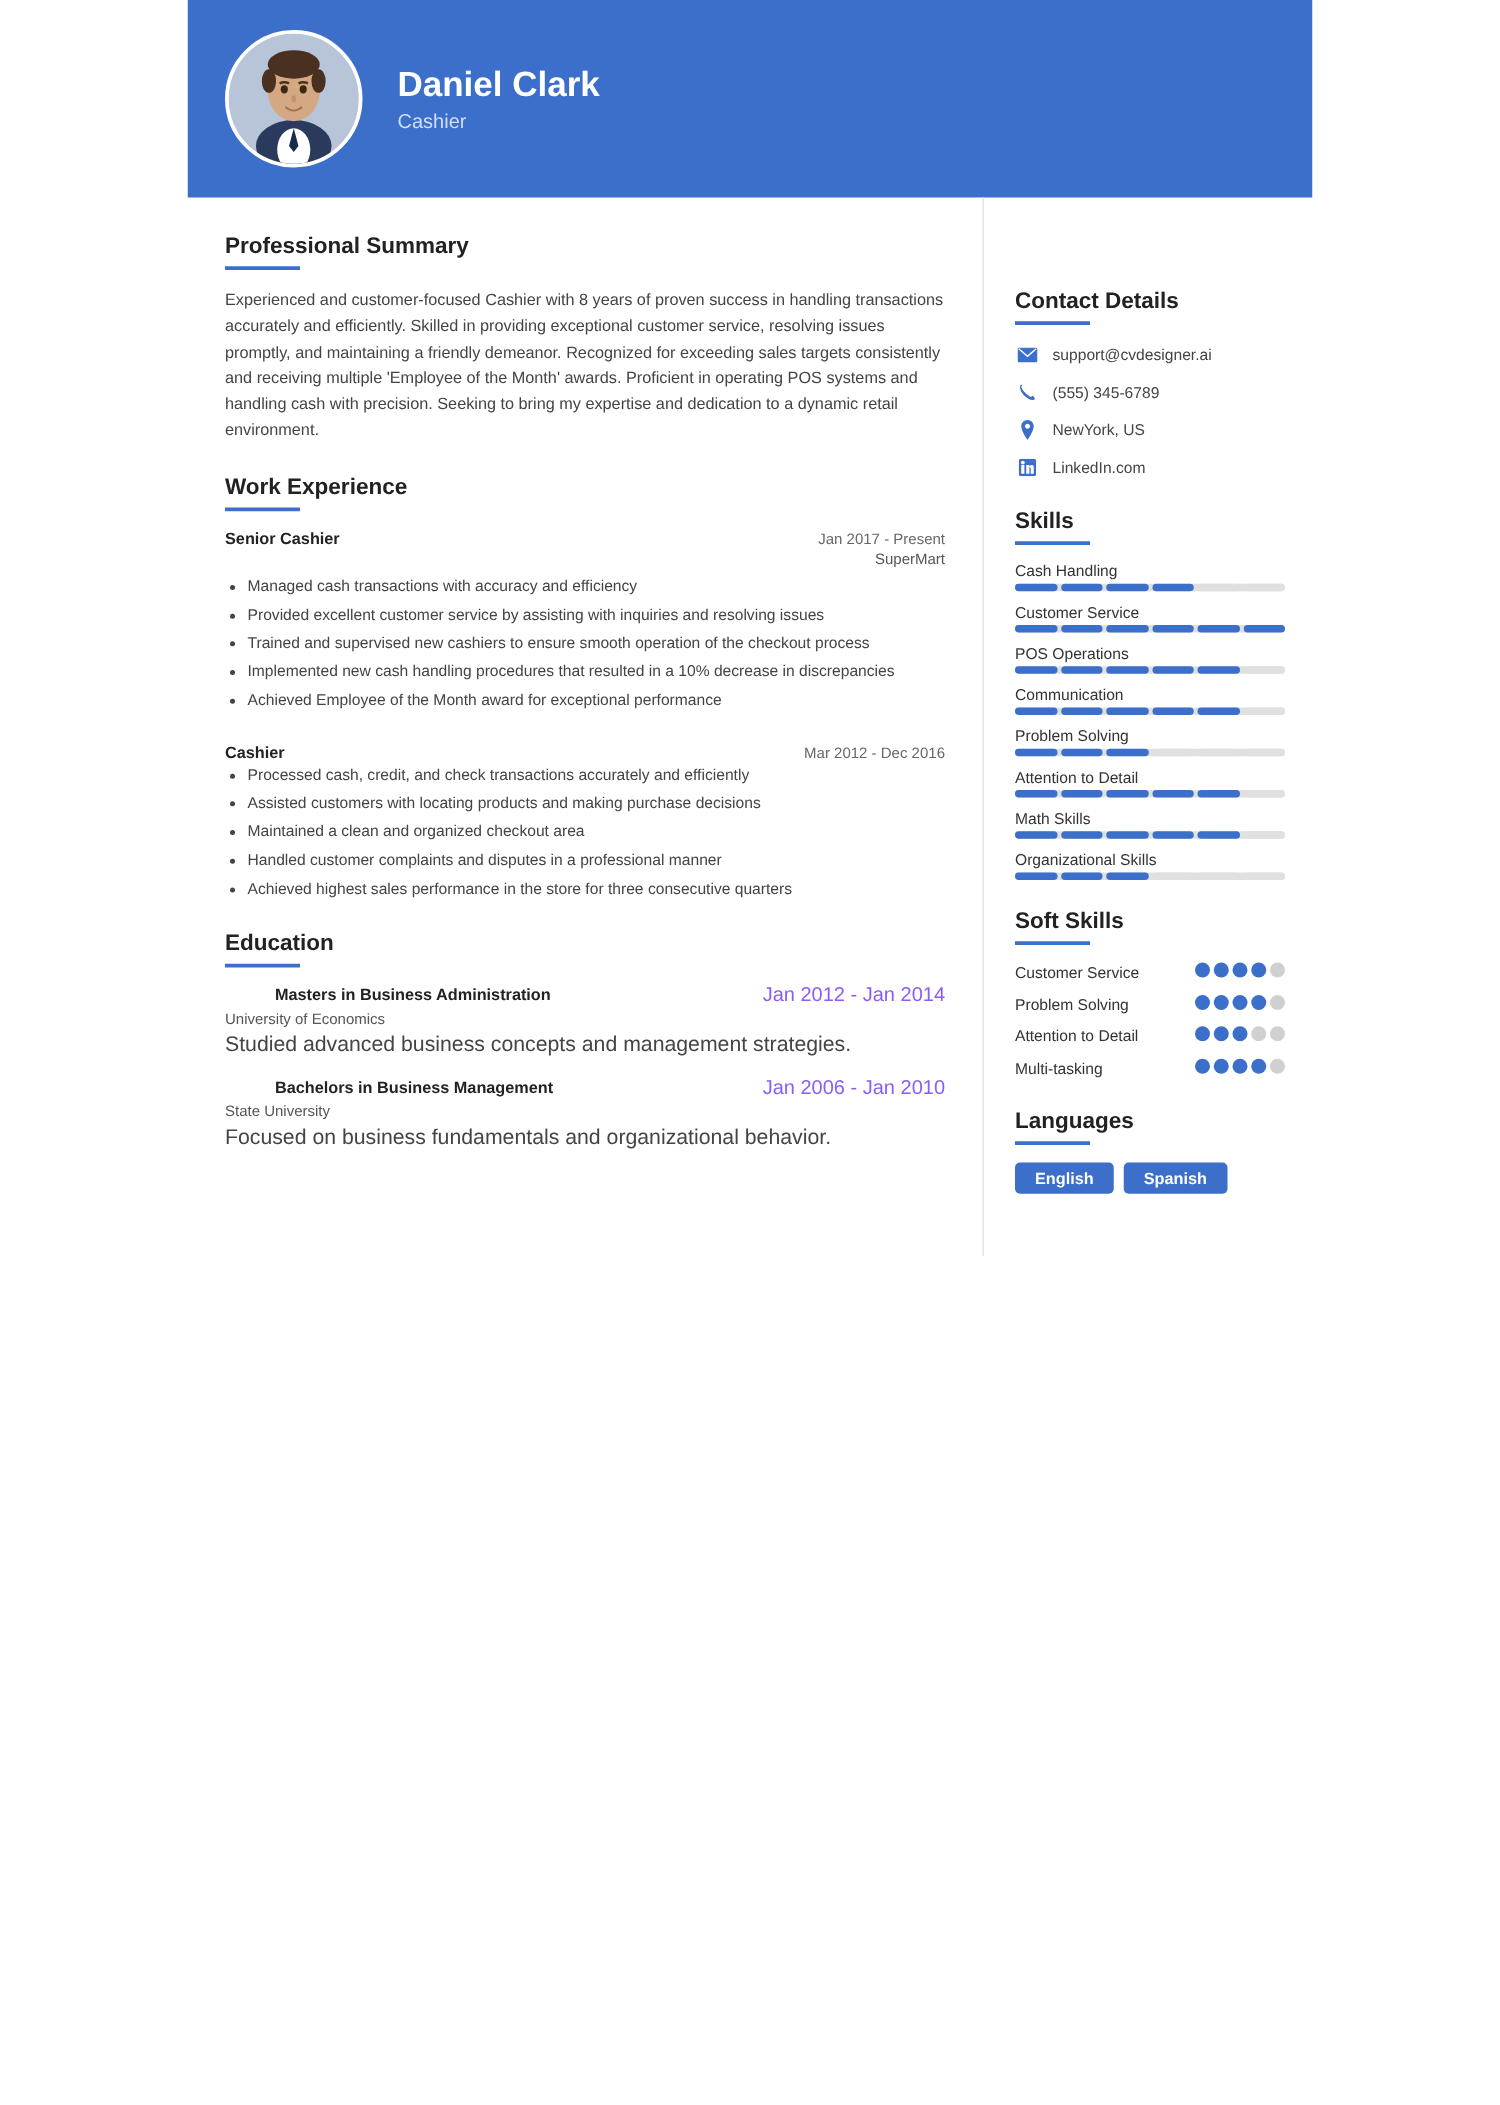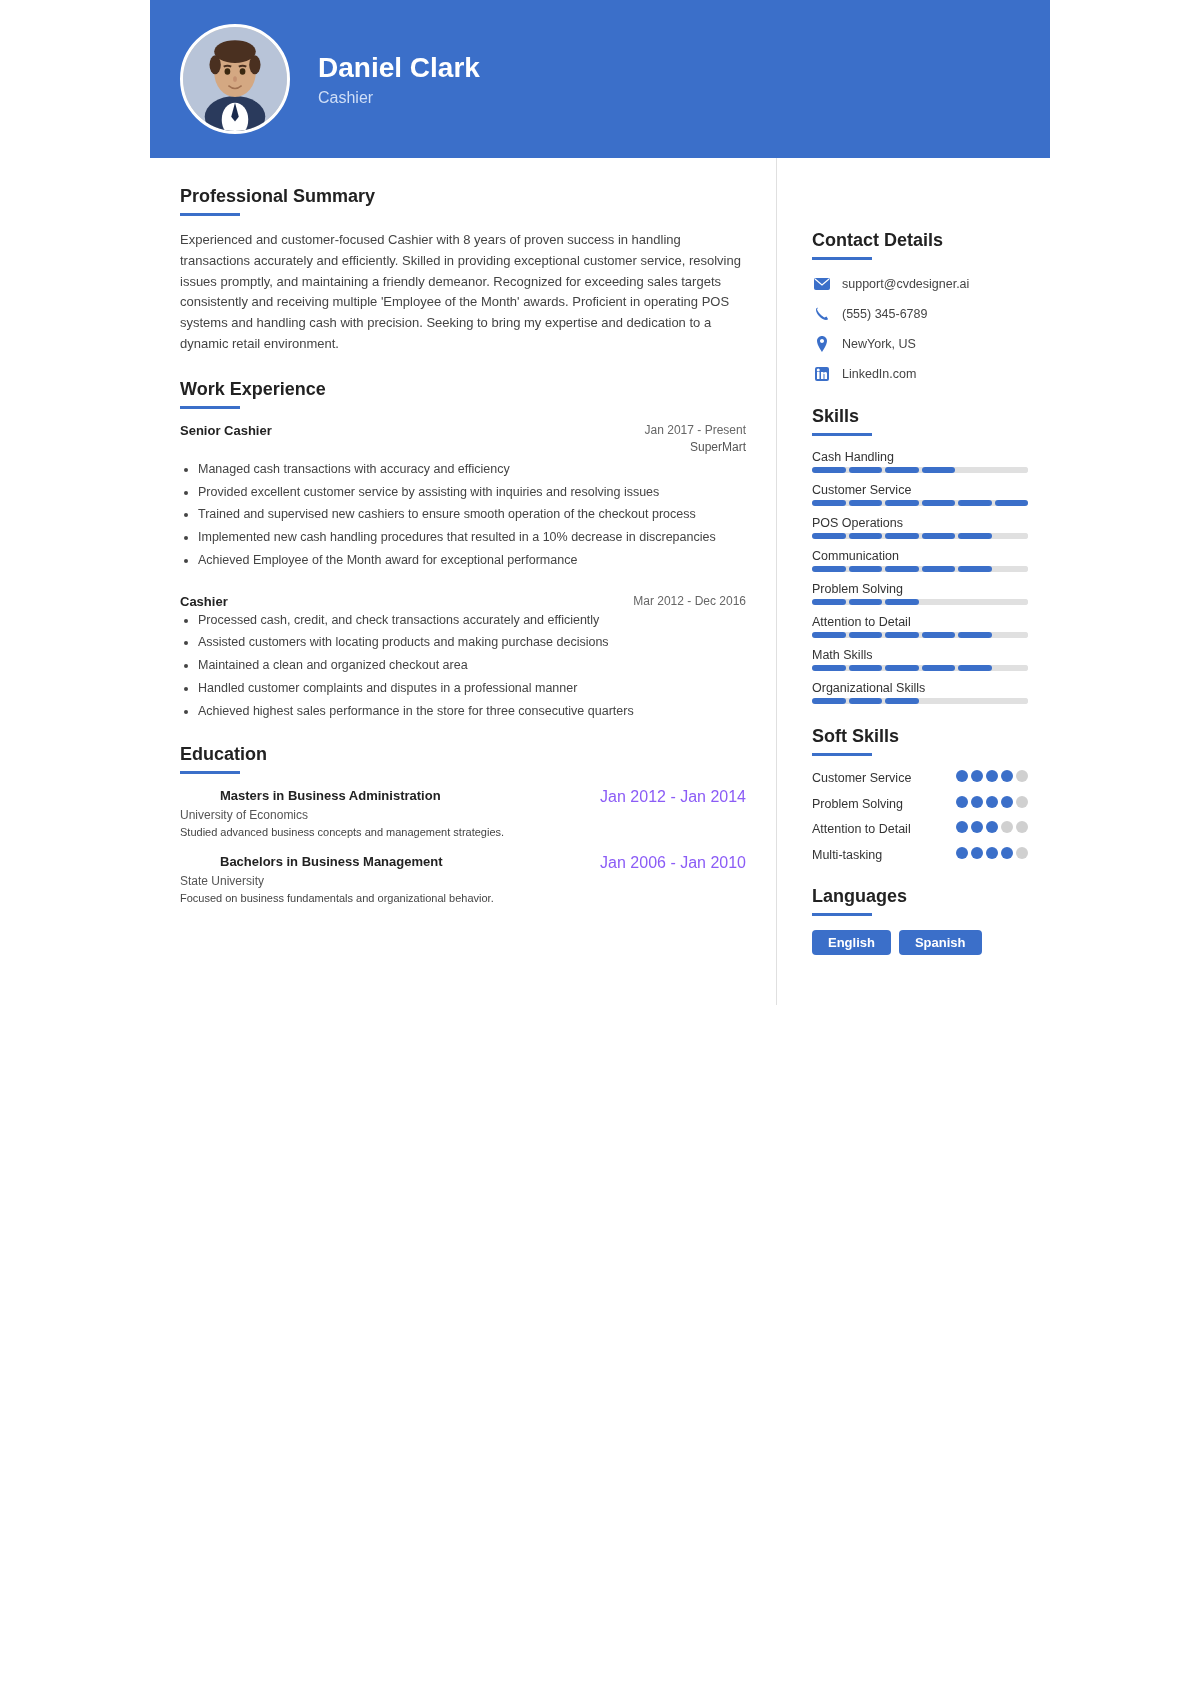--- a/index.html
+++ b/index.html
@@ -43,21 +43,21 @@
     }
     .header-title {
       font-size: 16px;
       color: #d0dff7;
       margin-top: 4px;
     }
 
     
     .main-layout {
       display: flex;
-      gap: 13px;
+      gap: 3px;
     }
     .left-col {
       flex: 1;
       padding: 28px 30px 28px 30px;
       border-right: 1px solid #e0e0e0;
     }
     .right-col {
       width: 260px;
       padding: 28px 22px;
       flex-shrink: 0;
@@ -84,21 +84,21 @@
       line-height: 1.6;
       color: #444;
       margin-bottom: 24px;
     }
 
     
     .work-section { margin-bottom: 24px; }
     .job-header {
       display: flex;
       justify-content: space-between;
-      align-items: flex-start;
+      align-items: flex-end;
       margin-bottom: 2px;
     }
     .job-title { font-weight: 700; font-size: 13px; color: #222; }
     .job-dates { font-size: 12px; color: #666; white-space: nowrap; }
     .job-company { font-size: 12px; color: #555; margin-bottom: 6px; text-align: right; }
     .job-bullets { padding-left: 18px; }
     .job-bullets li {
       font-size: 12.5px;
       color: #444;
       margin-bottom: 4px;
@@ -109,21 +109,21 @@
     .edu-section { margin-bottom: 16px; }
     .edu-header {
       display: flex;
       justify-content: space-between;
       align-items: flex-start;
       margin-bottom: 2px;
     }
     .edu-degree { font-weight: 700; font-size: 13px; color: #222; margin-left: 40px; }
     .edu-dates { font-size: 16px; color: #8b5cf6; white-space: nowrap; }
     .edu-school { font-size: 12px; color: #555; margin-bottom: 4px; }
-    .edu-desc { font-size: 11px; color: #444; }
+    .edu-desc { font-size: 17px; color: #444; }
 
     
     .contact-item {
       display: flex;
       align-items: center;
       gap: 10px;
       margin-bottom: 10px;
       font-size: 12.5px;
       color: #444;
     }

